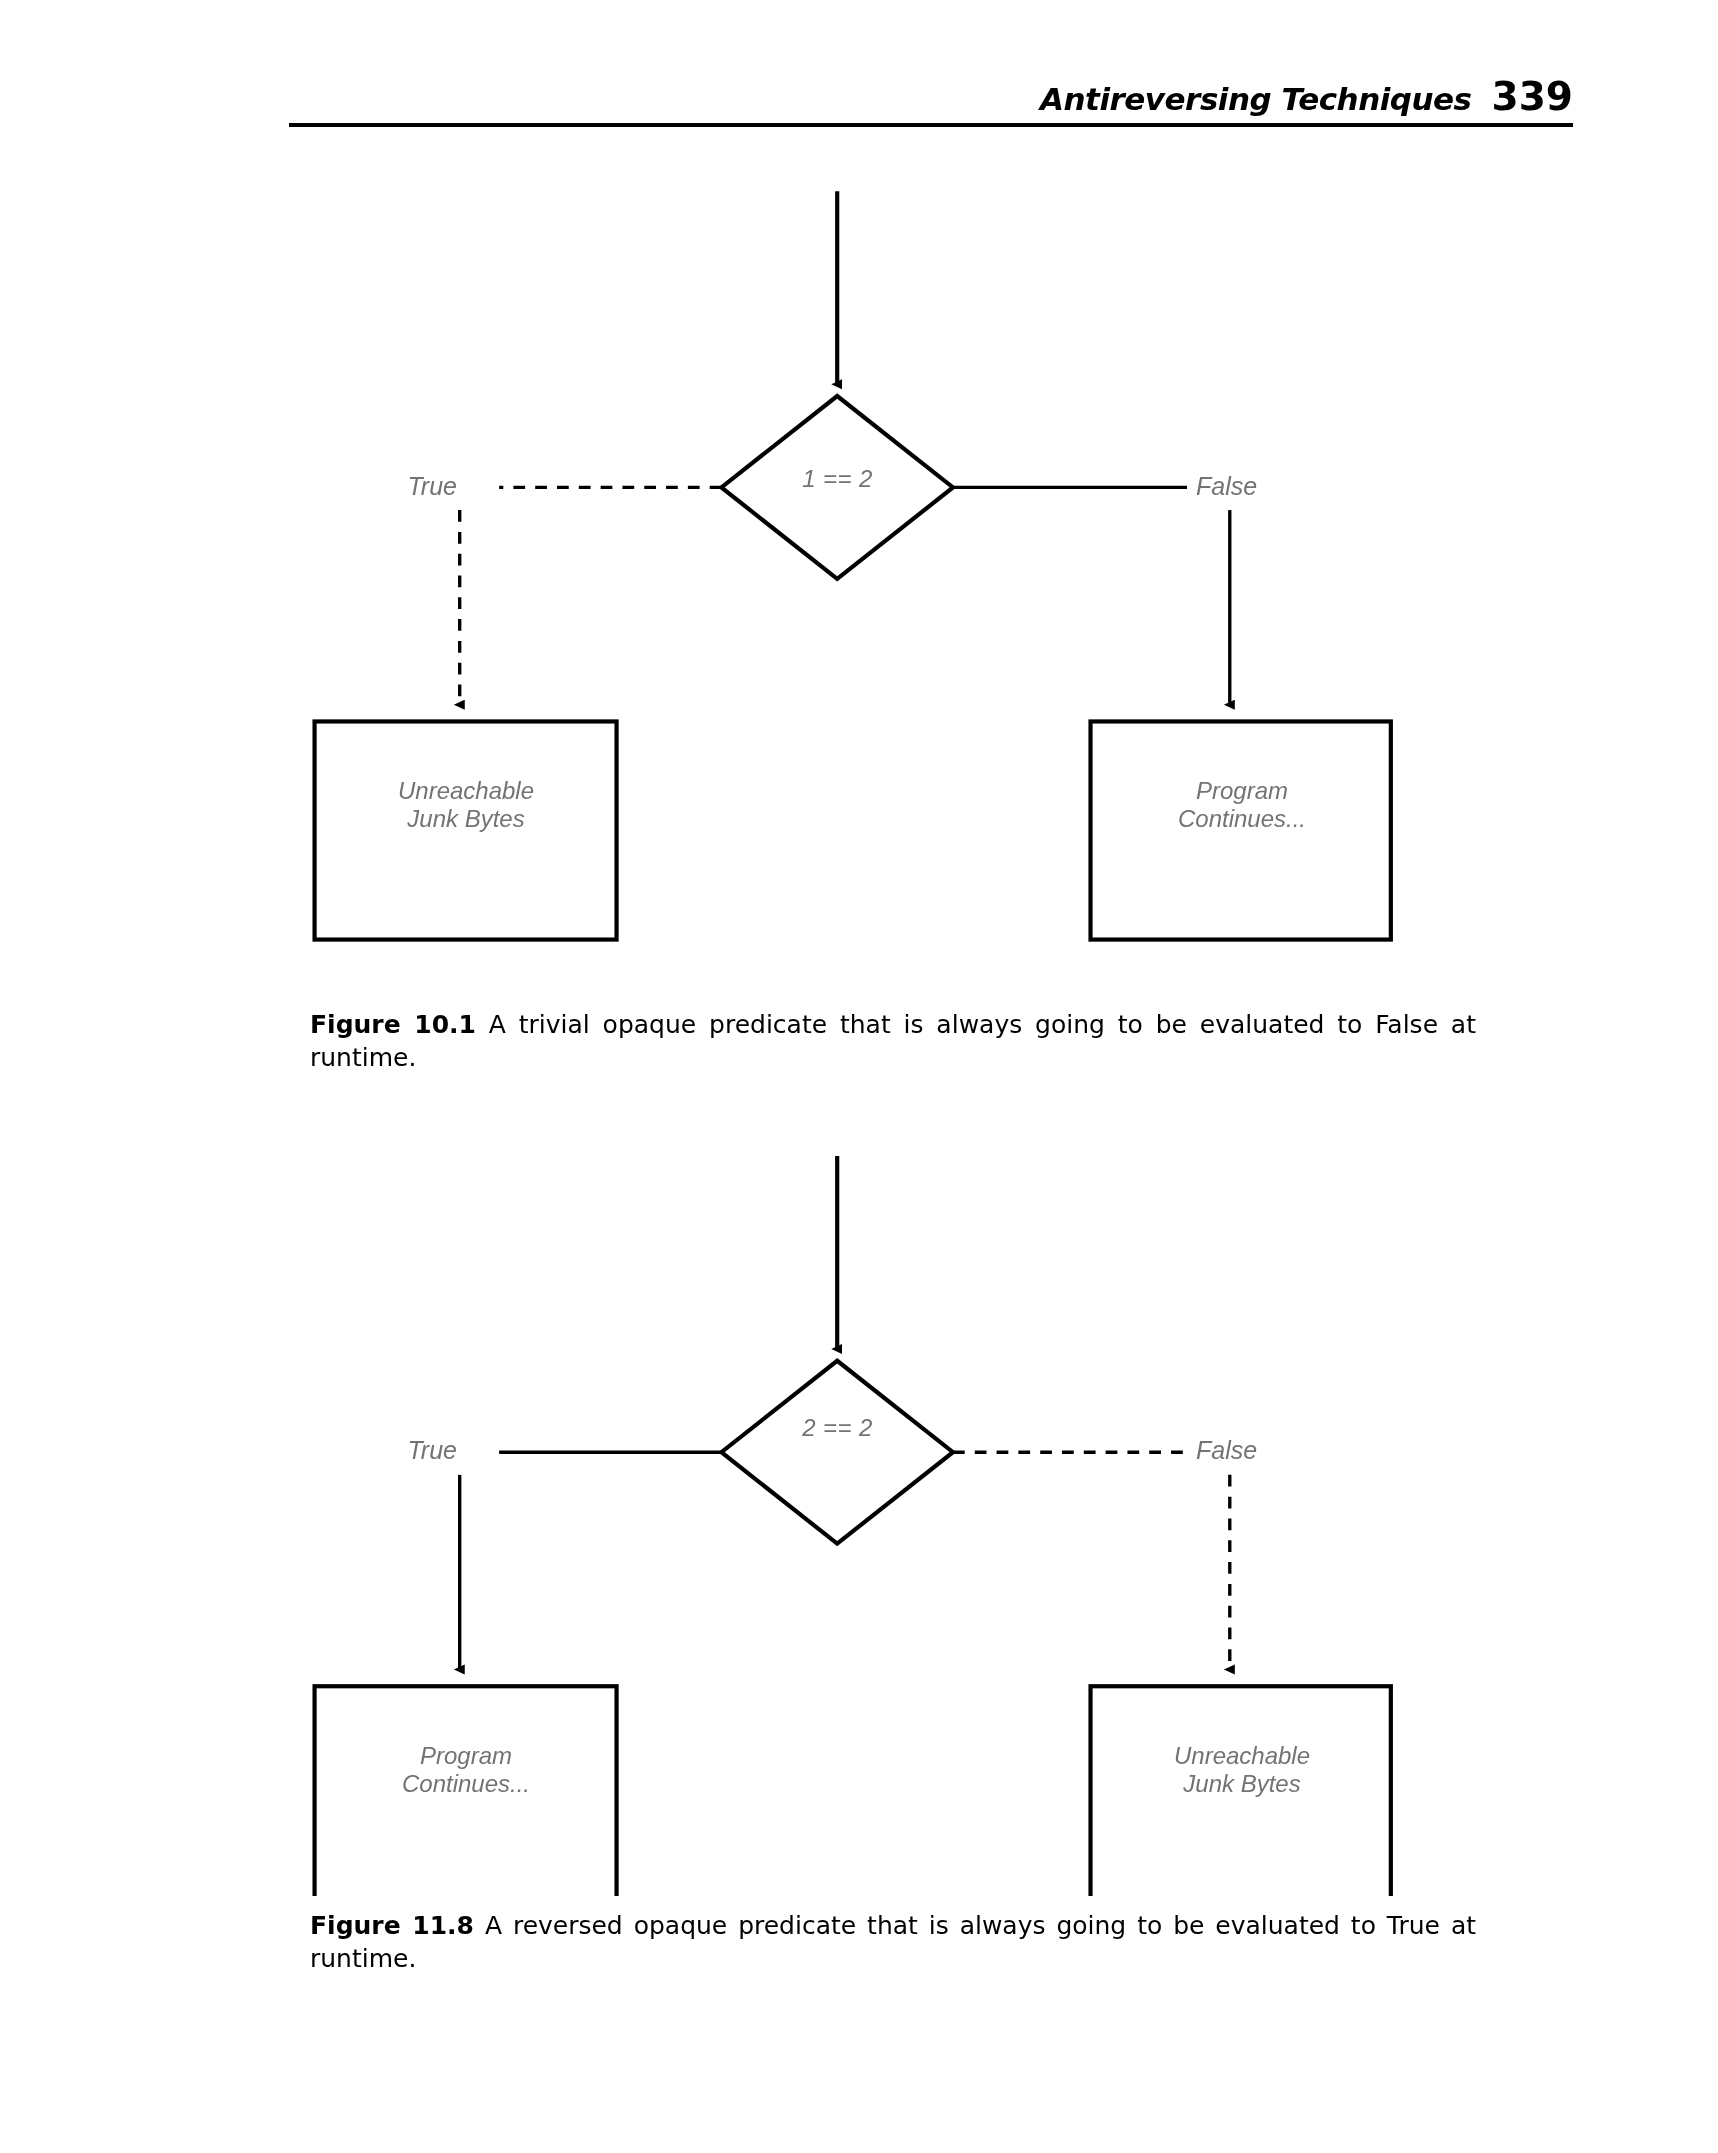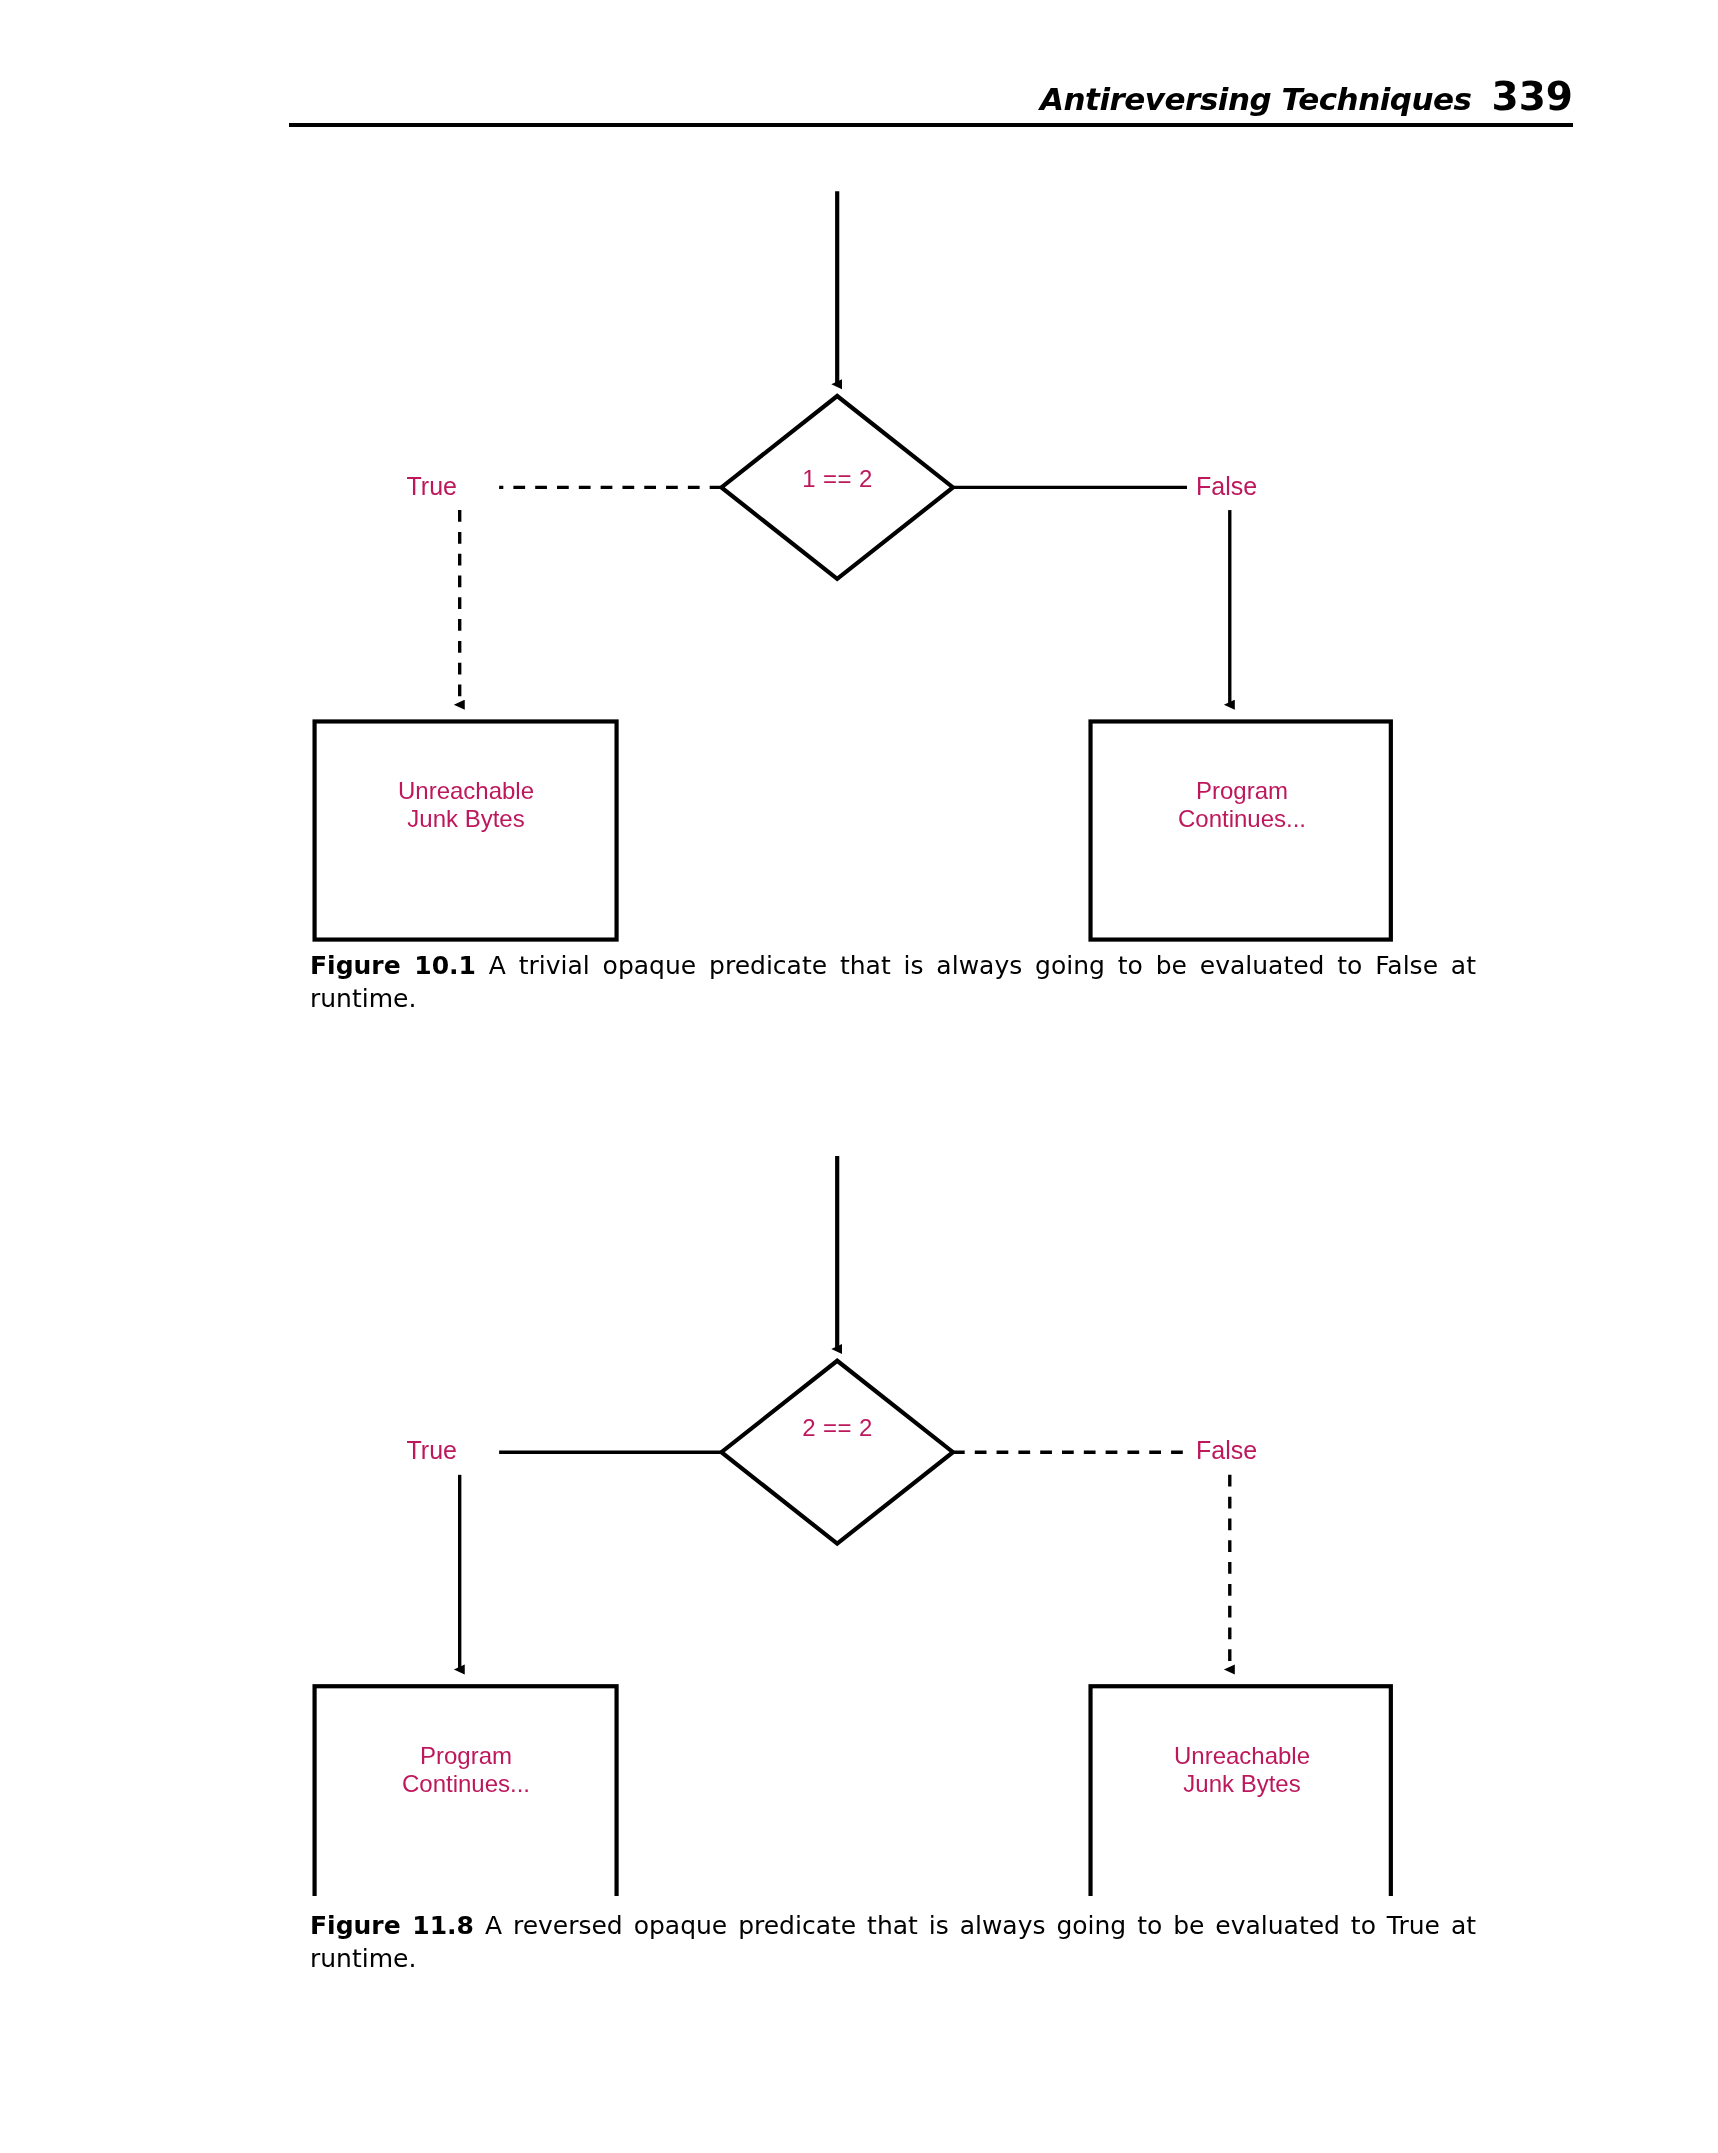--- a/index.html
+++ b/index.html
@@ -66,23 +66,24 @@
   }
   .diagram svg {
     display: block;
   }
 
   
   .node-text {
     position: absolute;
     text-align: center;
     font-family: "Liberation Sans", sans-serif;
-    color: #be185d;
+    color: #737373;
     line-height: 1.16;
     white-space: pre-line;
+    font-style: italic;
   }
   .diamond-label {
     font-size: 24px;
     width: 235px;
     letter-spacing: 0.4px;
   }
   .box-label {
     font-size: 24px;
     width: 302px;
   }
@@ -98,21 +99,21 @@
     width: 1166px;
     font-family: "DejaVu Sans", sans-serif;
     font-size: 25px;
     line-height: 1.30;
     text-align: justify;
     color: #000000;
   }
   .caption .cap-num {
     font-weight: bold;
   }
-  #caption-1 { top: 950px; }
+  #caption-1 { top: 1009px; }
   #caption-2 { top: 1910px; }
 </style>
 </head>
 <body>
 
 <div id="page-header">
   <span class="head-title">Antireversing Techniques</span><span class="head-folio">339</span>
 </div>
 <div id="header-rule"></div>
 

